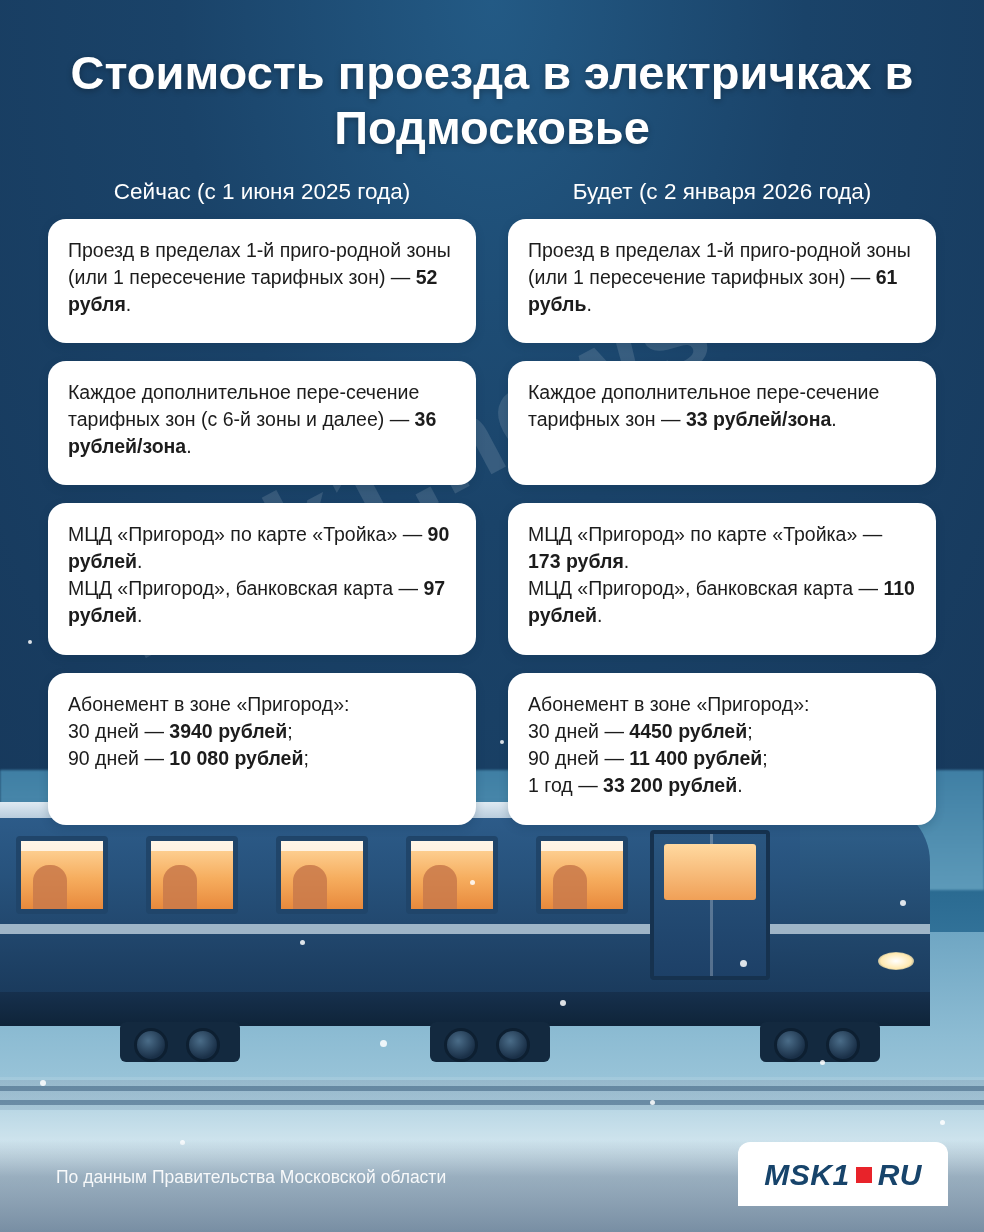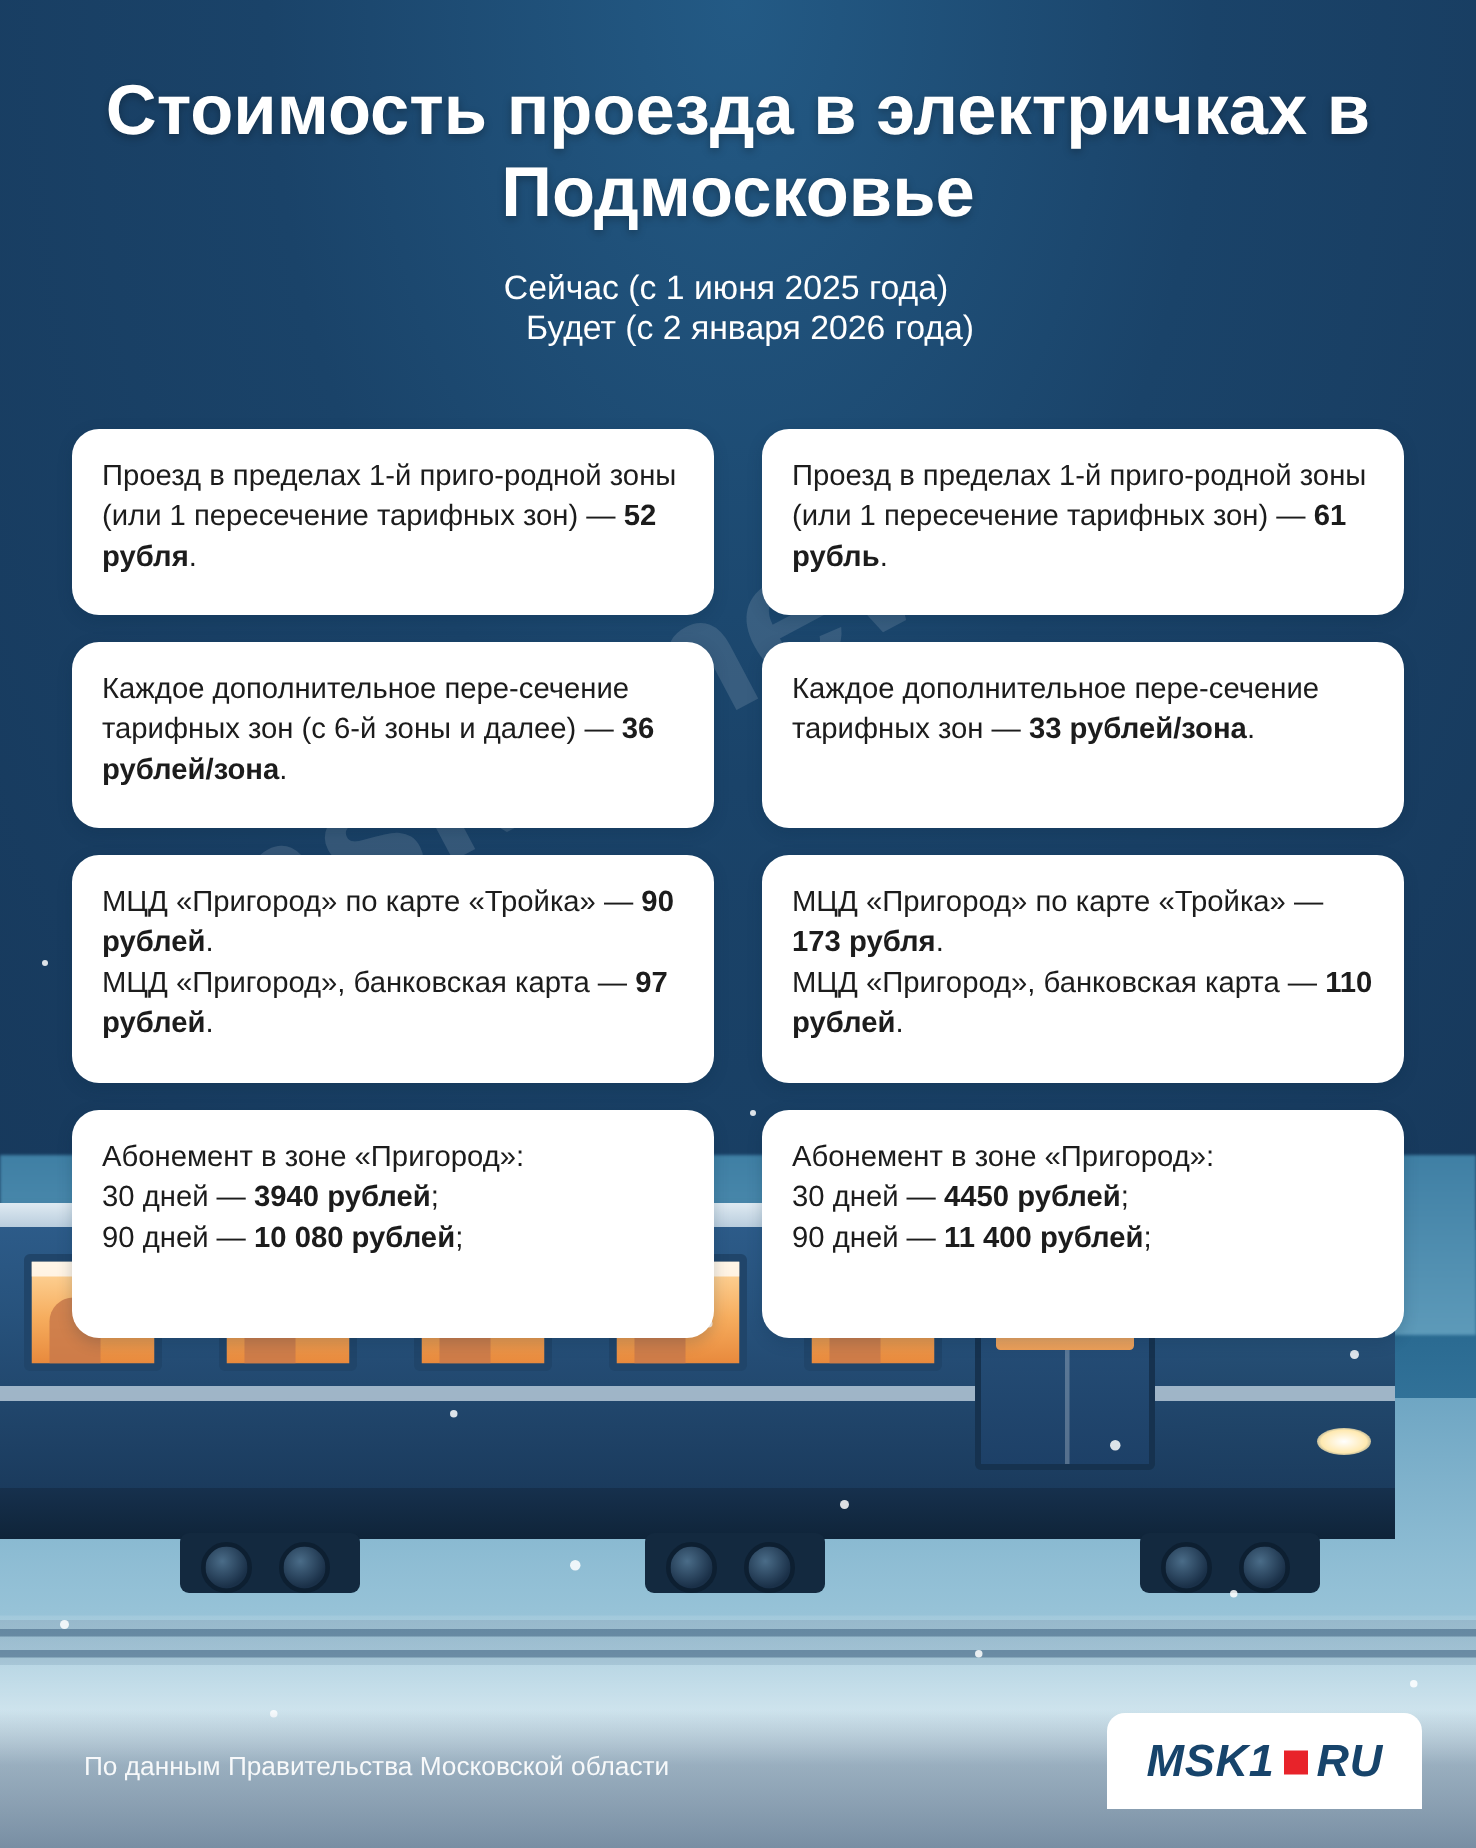--- a/index.html
+++ b/index.html
@@ -151,21 +151,20 @@
     color: #ffffff;
     font-size: 47px;
     font-weight: bold;
     line-height: 1.17;
     text-shadow: 0 2px 6px rgba(0,0,0,.28);
   }
 
   .columns-head {
     display: flex;
     margin: 22px 48px 0 48px;
-    flex-direction: column;
   }
   .col-head {
     flex: 1 1 0;
     text-align: center;
     color: #ffffff;
     font-size: 22.5px;
     line-height: 1.2;
   }
   .col-head.left { margin-right: 16px; }
   .col-head.right { margin-left: 16px; }
@@ -182,21 +181,21 @@
     border-radius: 18px;
     padding: 18px 20px 20px 20px;
     color: #1c1c1c;
     font-size: 19.5px;
     line-height: 1.38;
     box-shadow: 0 3px 10px rgba(12,40,65,.20);
   }
   .card p { margin: 0; }
   .card b { font-weight: bold; }
 
-  .h1-card { min-height: 124px; margin-top: 40px; }
+  .h1-card { min-height: 124px; }
   .h2-card { min-height: 124px; }
   .h3-card { min-height: 152px; }
   .h4-card { min-height: 152px; }
 
   .footer-note {
     position: absolute;
     left: 56px; bottom: 44px;
     color: rgba(255,255,255,.92);
     font-size: 17.5px;
   }
@@ -343,20 +342,21 @@
 
         <div class="card h3-card">
           <p><span>МЦД «Пригород» по карте «Тройка» — </span><b>173 рубля</b><span>.</span></p>
           <p><span>МЦД «Пригород», банковская карта — </span><b>110 рублей</b><span>.</span></p>
         </div>
 
         <div class="card h4-card">
           <p><span>Абонемент в зоне «Пригород»:</span></p>
           <p><span>30 дней — </span><b>4450 рублей</b><span>;</span></p>
           <p><span>90 дней — </span><b>11 400 рублей</b><span>;</span></p>
+          <p><span>1 год — </span><b>33 200 рублей</b><span>.</span></p>
         </div>
       </div>
 
     </div>
 
     <div class="footer-note">По данным Правительства Московской области</div>
 
     <div class="logo">
       <span class="logo-msk">MSK1</span>
       <span class="logo-sq"></span>

